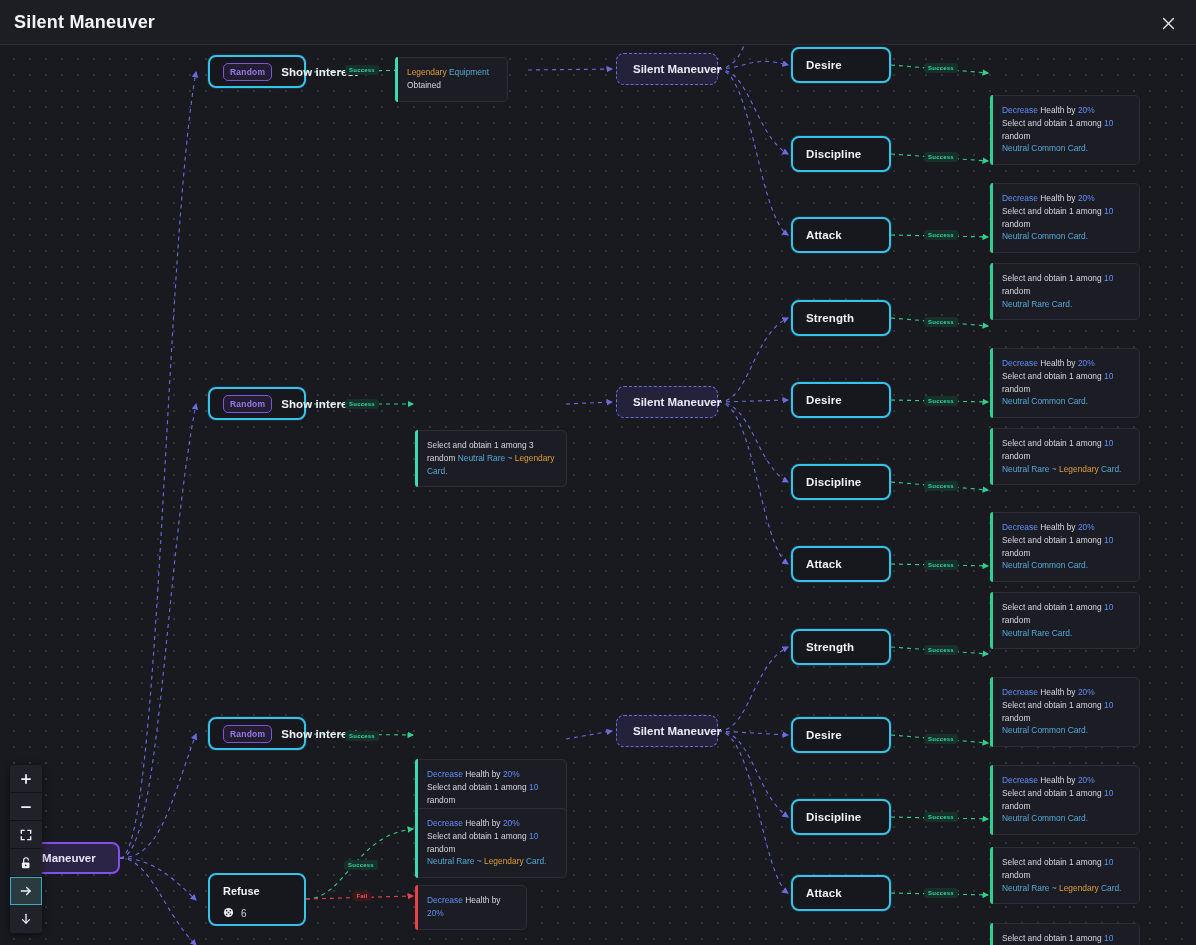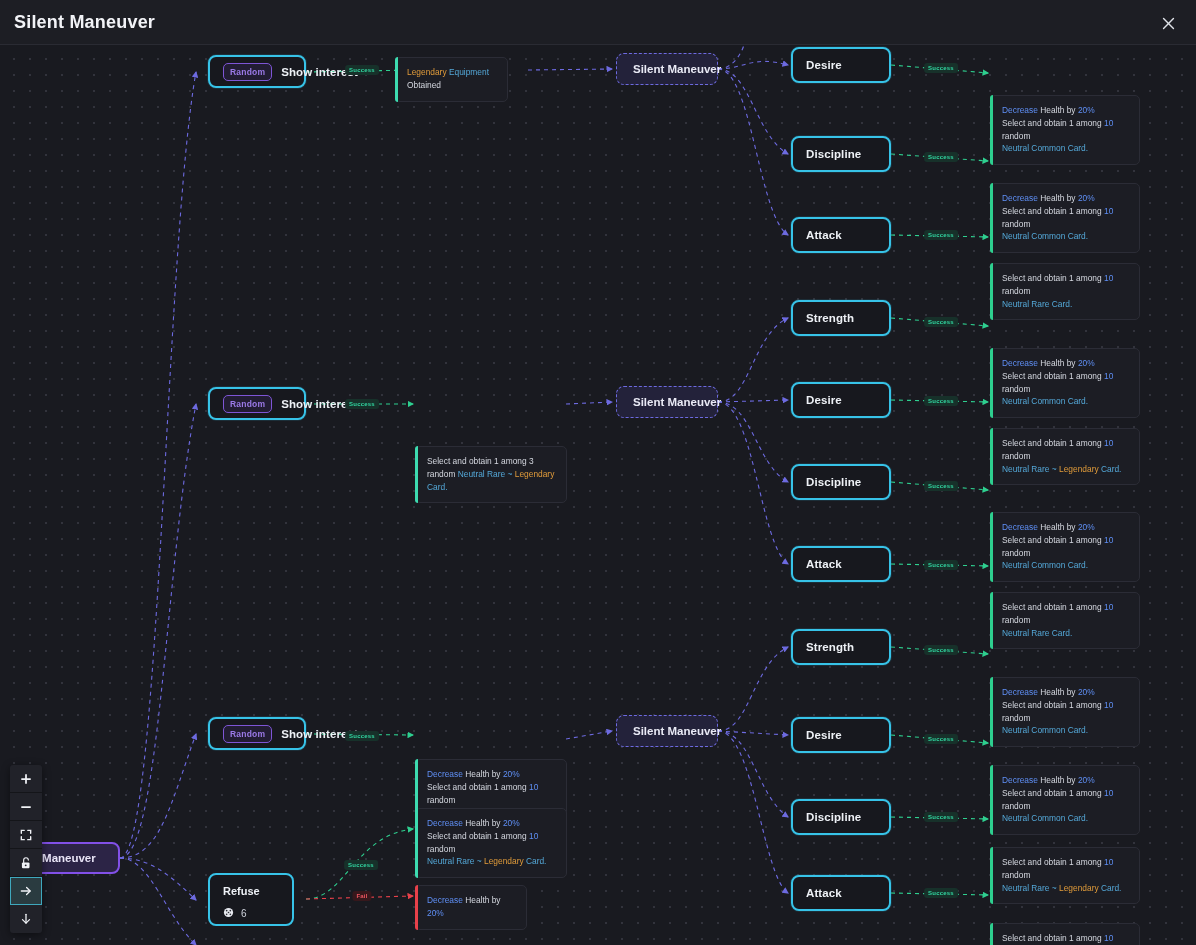--- a/index.html
+++ b/index.html
@@ -271,21 +271,21 @@
   <div class="node node-action" style="left:208px; top:342px; width:98px; height:33px;">
     <span class="badge-random">Random</span>
     <span class="lbl">Show interest</span>
   </div>
 
   <div class="node node-action" style="left:208px; top:672px; width:98px; height:33px;">
     <span class="badge-random">Random</span>
     <span class="lbl">Show interest</span>
   </div>
 
-  <div class="node-refuse" style="left:208px; top:828px; width:86px; height:53px;">
+  <div class="node-refuse" style="left:208px; top:828px; width:98px; height:53px;">
     <span class="lbl">Refuse</span>
     <span class="refuse-cost">
       <span>
         <svg viewBox="0 0 24 24" width="11" height="11">
           <circle cx="12" cy="12" r="10" fill="#e6e8ee"></circle>
           <circle cx="8" cy="8" r="1.8" fill="#2b2c34"></circle>
             <circle cx="16" cy="8" r="1.8" fill="#2b2c34"></circle>
           <circle cx="8" cy="16" r="1.8" fill="#2b2c34"></circle>
             <circle cx="16" cy="16" r="1.8" fill="#2b2c34"></circle>
           <circle cx="12" cy="12" r="1.8" fill="#2b2c34"></circle>
@@ -353,21 +353,21 @@
   <div class="card accent-green" style="left:990px; top:138px; width:150px;">
       <div class="ln"><span class="t-blue">Decrease </span><span class="t-white">Health by </span><span class="t-blue">20%</span></div>
       <div class="ln"><span class="t-white">Select and obtain 1 among </span><span class="t-blue">10</span><span class="t-white"> random</span></div>
       <div class="ln"><span class="t-teal">Neutral </span><span class="t-teal">Common Card.</span></div>
     </div>
   <div class="card accent-green" style="left:990px; top:218px; width:150px;">
       <div class="ln"><span class="t-white">Select and obtain 1 among </span><span class="t-blue">10</span><span class="t-white"> random</span></div>
       <div class="ln"><span class="t-teal">Neutral Rare Card.</span></div>
     </div>
 
-  <div class="card accent-teal" style="left:415px; top:401px; width:152px;">
+  <div class="card accent-teal" style="left:415px; top:385px; width:152px;">
       <div class="ln"><span class="t-white">Select and obtain 1 among 3 random </span><span class="t-teal">Neutral Rare ~ </span><span class="t-orange">Legendary </span><span class="t-teal">Card.</span></div>
     </div>
 
   <div class="card accent-green" style="left:990px; top:303px; width:150px;">
       <div class="ln"><span class="t-blue">Decrease </span><span class="t-white">Health by </span><span class="t-blue">20%</span></div>
       <div class="ln"><span class="t-white">Select and obtain 1 among </span><span class="t-blue">10</span><span class="t-white"> random</span></div>
       <div class="ln"><span class="t-teal">Neutral </span><span class="t-teal">Common Card.</span></div>
     </div>
   <div class="card accent-green" style="left:990px; top:383px; width:150px;">
       <div class="ln"><span class="t-white">Select and obtain 1 among </span><span class="t-blue">10</span><span class="t-white"> random</span></div>

